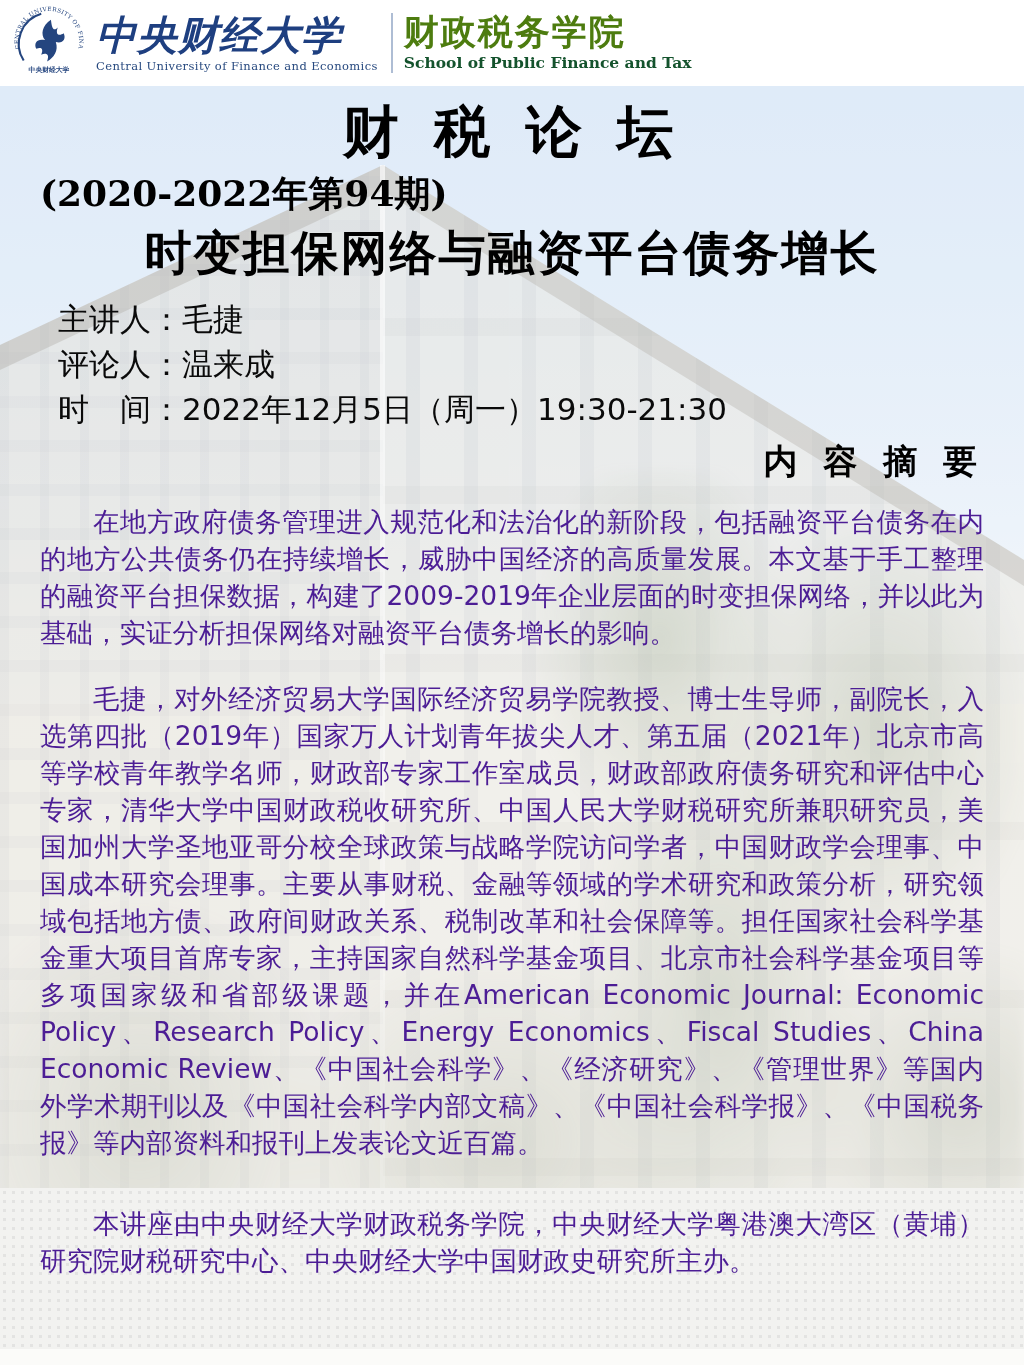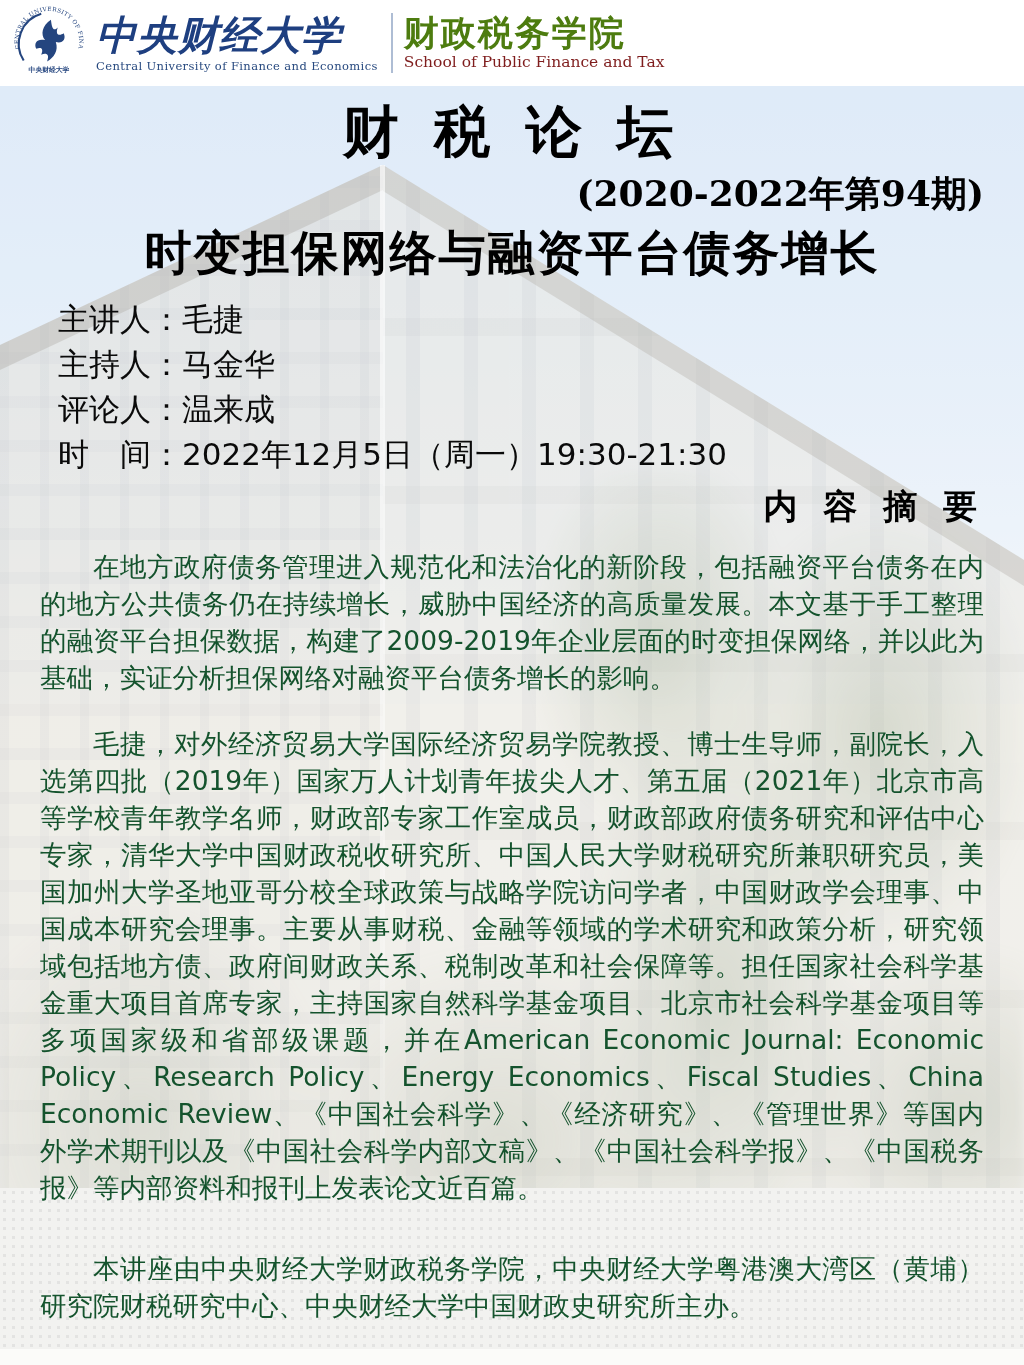--- a/index.html
+++ b/index.html
@@ -83,46 +83,46 @@
   .univ-en{
     font-family:"DejaVu Serif","Liberation Serif",serif;
     font-size:11.5px;color:#27497f;margin-top:3px;letter-spacing:.4px;white-space:nowrap;
   }
   .hdr-divider{width:2px;height:60px;background:#aebdd4;margin:0 11px 0 13px;}
   .school-cn{
     font-size:35px;font-weight:bold;color:#4d7c0f;line-height:1.05;letter-spacing:2px;white-space:nowrap;
   }
   .school-en{
     font-family:"DejaVu Serif","Liberation Serif",serif;
-    font-size:15.5px;font-weight:normal;color:#7f1d1d;margin-top:2px;white-space:nowrap;
+    font-size:15.5px;font-weight:bold;color:#14532d;margin-top:2px;white-space:nowrap;
   }
 
   
   .main{position:absolute;top:86px;left:0;right:0;bottom:0;z-index:2;padding:4px 40px;box-sizing:border-box;}
   .forum-title{
     margin:10px 0 0;text-align:center;font-family:"DejaVu Serif","Liberation Serif",serif;
     font-size:56px;font-weight:bold;letter-spacing:8px;line-height:1.12;color:#000;
   }
   .issue{
-    margin:11px 0 0;text-align:right;font-family:"DejaVu Serif","Liberation Serif",serif;
+    margin:11px 0 0;text-align:left;font-family:"DejaVu Serif","Liberation Serif",serif;
     font-size:36px;font-weight:bold;line-height:1.1;color:#000;
   }
   .lecture-title{
     margin:13px 0 0;text-align:center;font-family:"DejaVu Serif","Liberation Serif",serif;
     font-size:47px;font-weight:bold;letter-spacing:2px;line-height:1.15;color:#000;
   }
   .info{margin:17px 0 0 18px;font-size:31px;line-height:45px;font-weight:500;}
   .info-row{white-space:nowrap;}
   .abstract-heading{
     margin:7px 0 0;text-align:right;font-family:"DejaVu Serif","Liberation Serif",serif;
     font-size:34px;font-weight:bold;letter-spacing:7px;color:#000;
   }
   .body-par{
     margin:18px 0 0;font-size:26.5px;line-height:37px;text-align:justify;text-indent:2em;
-    color:#14532d;
+    color:#4c1d95;
   }
   .bio-par{margin-top:29px;}
   .org-par{margin-top:44px;}
 </style>
 </head>
 <body>
 
 <div class="poster">
 
   <div class="bg">
@@ -161,21 +161,20 @@
     </div>
   </div>
 
   <div class="main">
     <h1 class="forum-title">财 税 论 坛</h1>
     <div class="issue">(2020-2022年第94期)</div>
     <h2 class="lecture-title">时变担保网络与融资平台债务增长</h2>
 
     <div class="info">
       <div class="info-row"><span>主讲人：</span><span>毛捷</span></div>
-      <div class="info-row"><span>主持人：</span><span>马金华</span></div>
       <div class="info-row"><span>评论人：</span><span>温来成</span></div>
       <div class="info-row"><span>时　间：</span><span>2022年12月5日（周一）19:30-21:30</span></div>
     </div>
 
     <h3 class="abstract-heading">内 容 摘 要</h3>
     <p class="body-par">在地方政府债务管理进入规范化和法治化的新阶段，包括融资平台债务在内的地方公共债务仍在持续增长，威胁中国经济的高质量发展。本文基于手工整理的融资平台担保数据，构建了2009-2019年企业层面的时变担保网络，并以此为基础，实证分析担保网络对融资平台债务增长的影响。</p>
     <p class="body-par bio-par">毛捷，对外经济贸易大学国际经济贸易学院教授、博士生导师，副院长，入选第四批（2019年）国家万人计划青年拔尖人才、第五届（2021年）北京市高等学校青年教学名师，财政部专家工作室成员，财政部政府债务研究和评估中心专家，清华大学中国财政税收研究所、中国人民大学财税研究所兼职研究员，美国加州大学圣地亚哥分校全球政策与战略学院访问学者，中国财政学会理事、中国成本研究会理事。主要从事财税、金融等领域的学术研究和政策分析，研究领域包括地方债、政府间财政关系、税制改革和社会保障等。担任国家社会科学基金重大项目首席专家，主持国家自然科学基金项目、北京市社会科学基金项目等多项国家级和省部级课题，并在American Economic Journal: Economic Policy、Research Policy、Energy Economics、Fiscal Studies、China Economic Review、《中国社会科学》、《经济研究》、《管理世界》等国内外学术期刊以及《中国社会科学内部文稿》、《中国社会科学报》、《中国税务报》等内部资料和报刊上发表论文近百篇。</p>
     <p class="body-par org-par">本讲座由中央财经大学财政税务学院，中央财经大学粤港澳大湾区（黄埔）研究院财税研究中心、中央财经大学中国财政史研究所主办。</p>
   </div>
 

